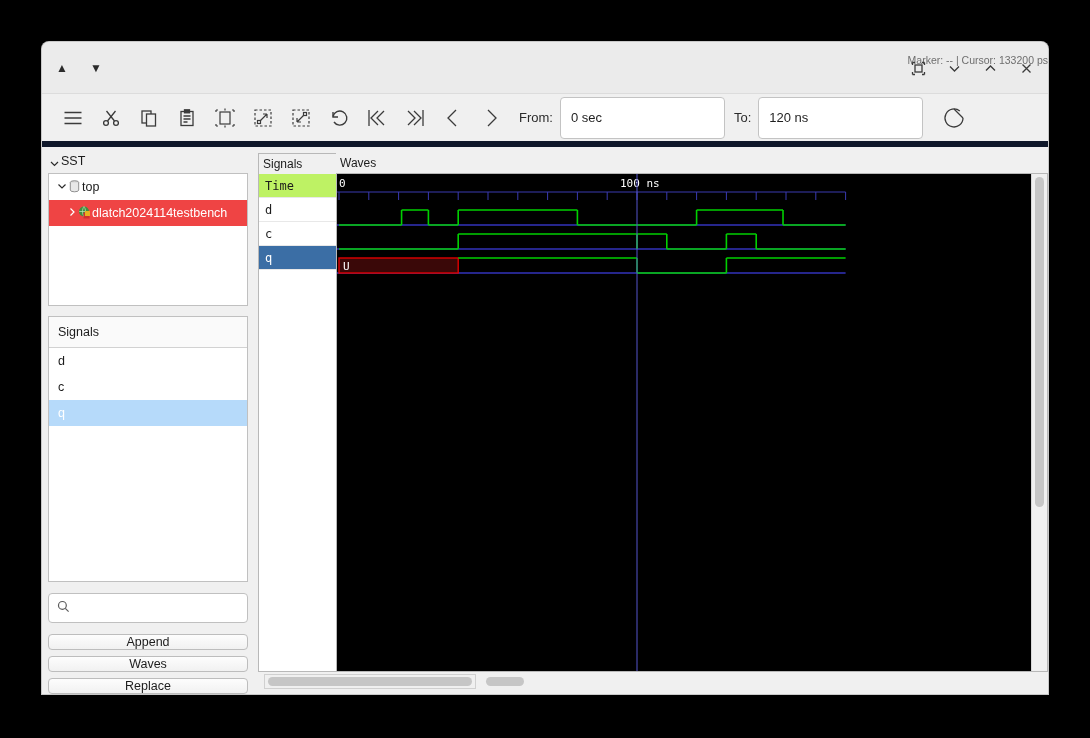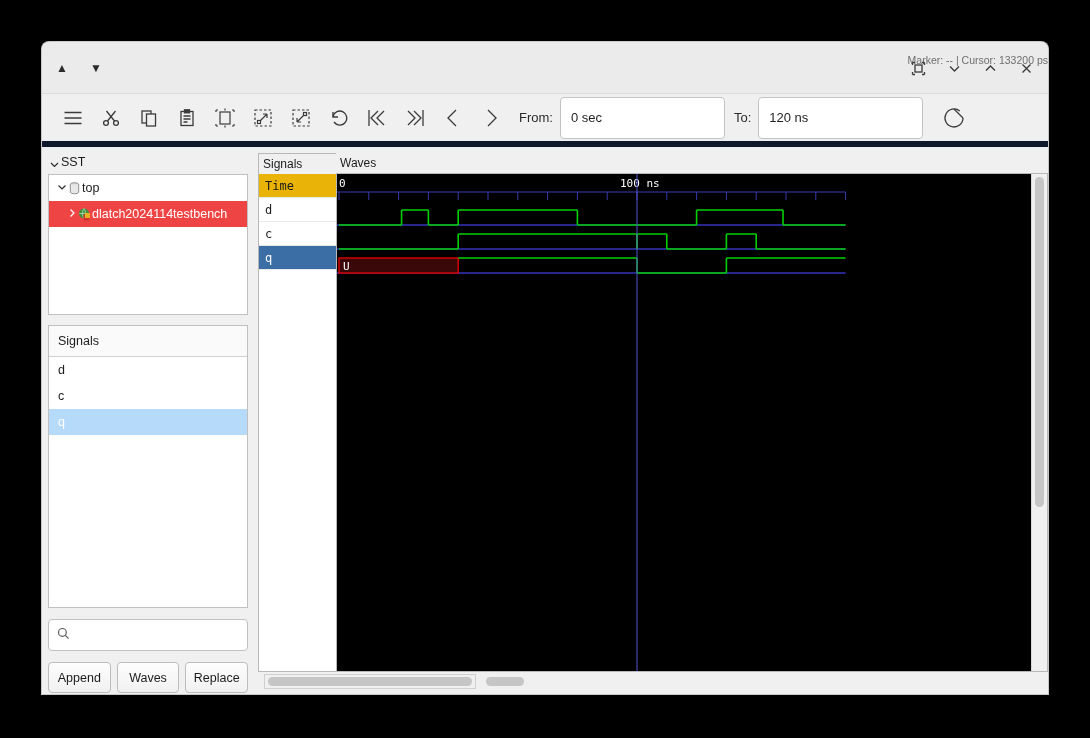--- a/index.html
+++ b/index.html
@@ -102,21 +102,21 @@
   #searchbox {
     margin-top: 11px; height: 32px;
     background: #ffffff; border: 1px solid #c0c0c0; border-radius: 4px;
     display: flex; align-items: center; padding: 0 8px; gap: 6px;
   }
   #searchbox input {
     border: none; outline: none; background: transparent;
     font-family: "Liberation Sans", sans-serif; font-size: 12.5px; color: #1b1b1b;
     width: 100%;
   }
-  #btnrow { margin-top: 11px; display: flex; gap: 6px; }
+  #btnrow { margin-top: 11px; display: flex; gap: 6px; flex-direction: column; }
   .pbtn {
     height: 31px; flex: 1;
     background: linear-gradient(#fdfdfd, #f1f1f1);
     border: 1px solid #bdbdbd; border-radius: 4px;
     font-family: "Liberation Sans", sans-serif;
     font-size: 12.5px; color: #1c1c1c;
     display: flex; align-items: center; justify-content: center;
   }
 
   
@@ -133,21 +133,21 @@
   .namecol-head {
     height: 20px; font-size: 12px; color: #1b1b1b;
     padding-left: 4px; background: #f0f0f0; display: flex; align-items: center;
   }
   .wname {
     height: 24px; display: flex; align-items: center;
     padding-left: 6px; font-size: 12px; color: #1b1b1b;
     font-family: "DejaVu Sans Mono", monospace;
     border-bottom: 1px solid #e8e8e8;
   }
-  .wname.time { background: #eab308; }
+  .wname.time { background: #bef264; }
   .wname.sel { background: #3b6ea5; color: #ffffff; }
 
   #wavecanvasWrap { flex: 1; display: flex; flex-direction: column; min-width: 0; }
   .wavecanvas-head { height: 20px; font-size: 12px; color: #1b1b1b; background: #f0f0f0; display: flex; align-items: center; padding-left: 4px; }
   #wavecanvasOuter { flex: 1; display: flex; min-height: 0; border: 1px solid #b8b8b8; }
   #wavecanvas { flex: 1; position: relative; background: #000000; overflow: hidden; }
   #wavecanvas svg { display: block; }
   #vscroll {
     width: 16px; background: #f0f0f0; border-left: 1px solid #d8d8d8;
     display: flex; justify-content: center; padding-top: 3px;

